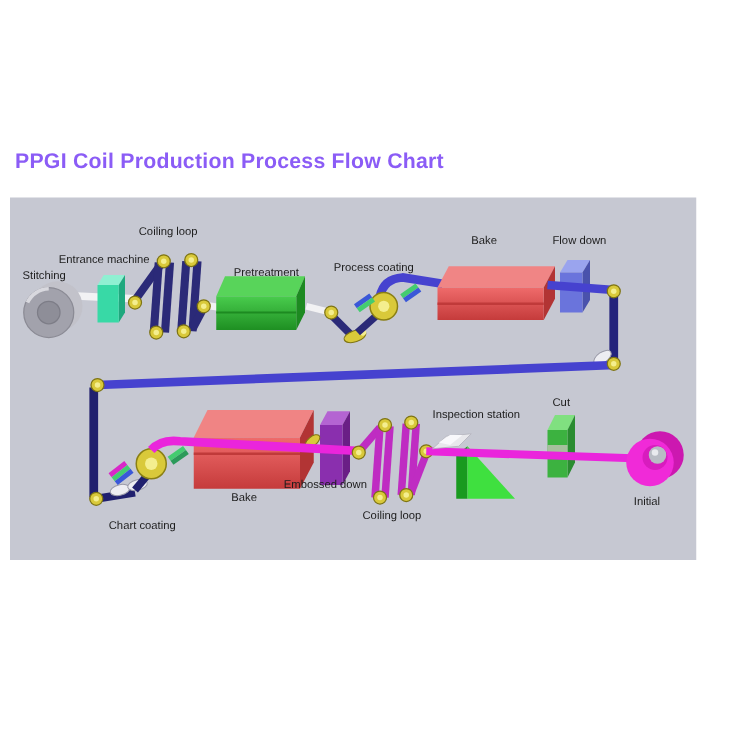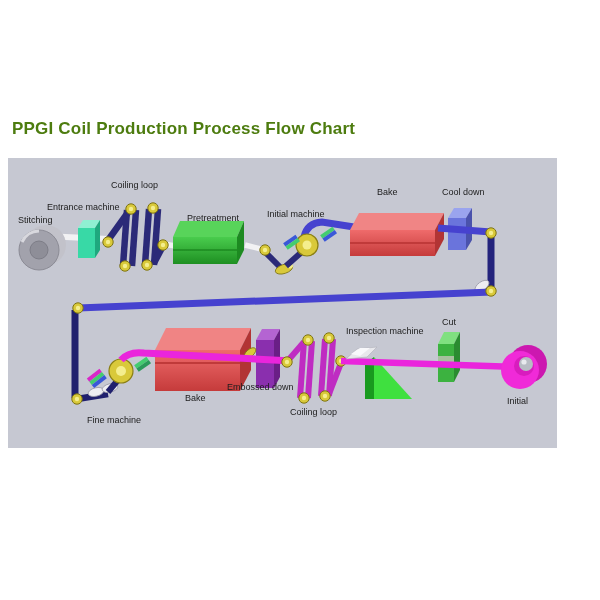--- a/index.html
+++ b/index.html
@@ -1,19 +1,19 @@
 <!DOCTYPE html>
 <html><head>
 <meta charset="utf-8">
 <style>
   html,body{margin:0;padding:0;background:#ffffff;}
   .page{position:relative;width:600px;height:600px;background:#ffffff;overflow:hidden;
         font-family:"Liberation Sans", sans-serif;}
   .title{position:absolute;left:12px;top:119px;margin:0;font-size:17px;font-weight:700;
-         color:#4d7c0f;letter-spacing:.2px;}
+         color:#8b5cf6;letter-spacing:.2px;}
   .panel{position:absolute;left:8px;top:158px;width:549px;height:290px;background:#c6c8d2;}
   .panel svg{position:absolute;left:0;top:0;}
   .lbl{position:absolute;font-size:9px;color:#1c1c1c;white-space:nowrap;line-height:1;}
 </style>
 </head>
 <body>
 
 <div class="page">
   <h1 class="title">PPGI Coil Production Process Flow Chart</h1>
 
@@ -204,24 +204,24 @@
         <circle cx="516" cy="208" r="10" fill="#d81cbe"></circle>
         <circle cx="518" cy="206" r="7" fill="#b8bcc4"></circle>
         <circle cx="516" cy="204" r="2.6" fill="#e8eaee"></circle>
       </g>
     </svg>
 
     <span class="lbl" style="left:10px;top:58px">Stitching</span>
     <span class="lbl" style="left:39px;top:45px">Entrance machine</span>
     <span class="lbl" style="left:103px;top:23px">Coiling loop</span>
     <span class="lbl" style="left:179px;top:56px">Pretreatment</span>
-    <span class="lbl" style="left:259px;top:52px">Initial machine</span>
+    <span class="lbl" style="left:259px;top:52px">Process coating</span>
     <span class="lbl" style="left:369px;top:30px">Bake</span>
-    <span class="lbl" style="left:434px;top:30px">Cool down</span>
-    <span class="lbl" style="left:79px;top:258px">Fine machine</span>
+    <span class="lbl" style="left:434px;top:30px">Flow down</span>
+    <span class="lbl" style="left:79px;top:258px">Chart coating</span>
     <span class="lbl" style="left:177px;top:236px">Bake</span>
     <span class="lbl" style="left:219px;top:225px">Embossed down</span>
     <span class="lbl" style="left:282px;top:250px">Coiling loop</span>
-    <span class="lbl" style="left:338px;top:169px">Inspection machine</span>
+    <span class="lbl" style="left:338px;top:169px">Inspection station</span>
     <span class="lbl" style="left:434px;top:160px">Cut</span>
     <span class="lbl" style="left:499px;top:239px">Initial</span>
   </div>
 </div>
 
 </body></html>

